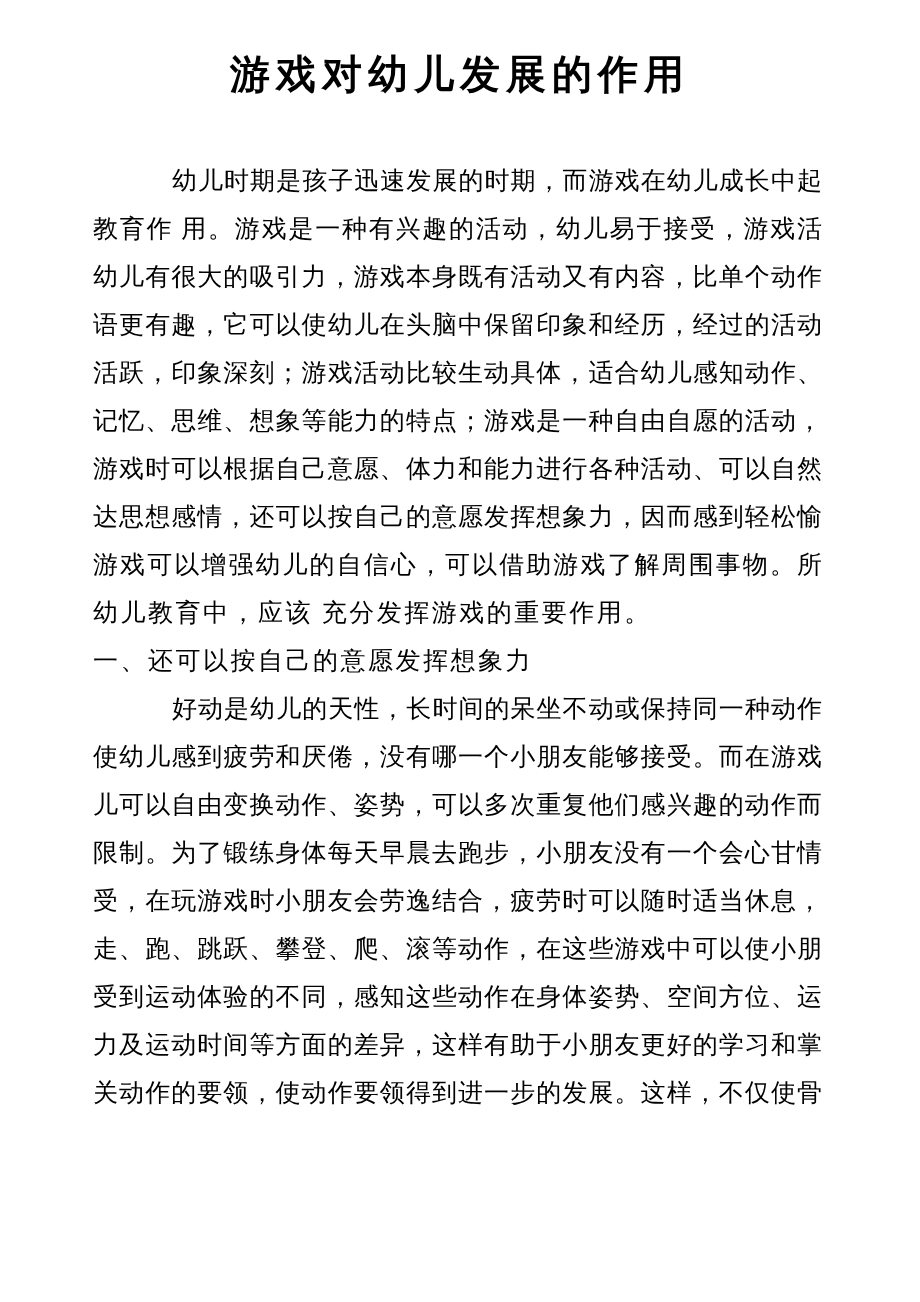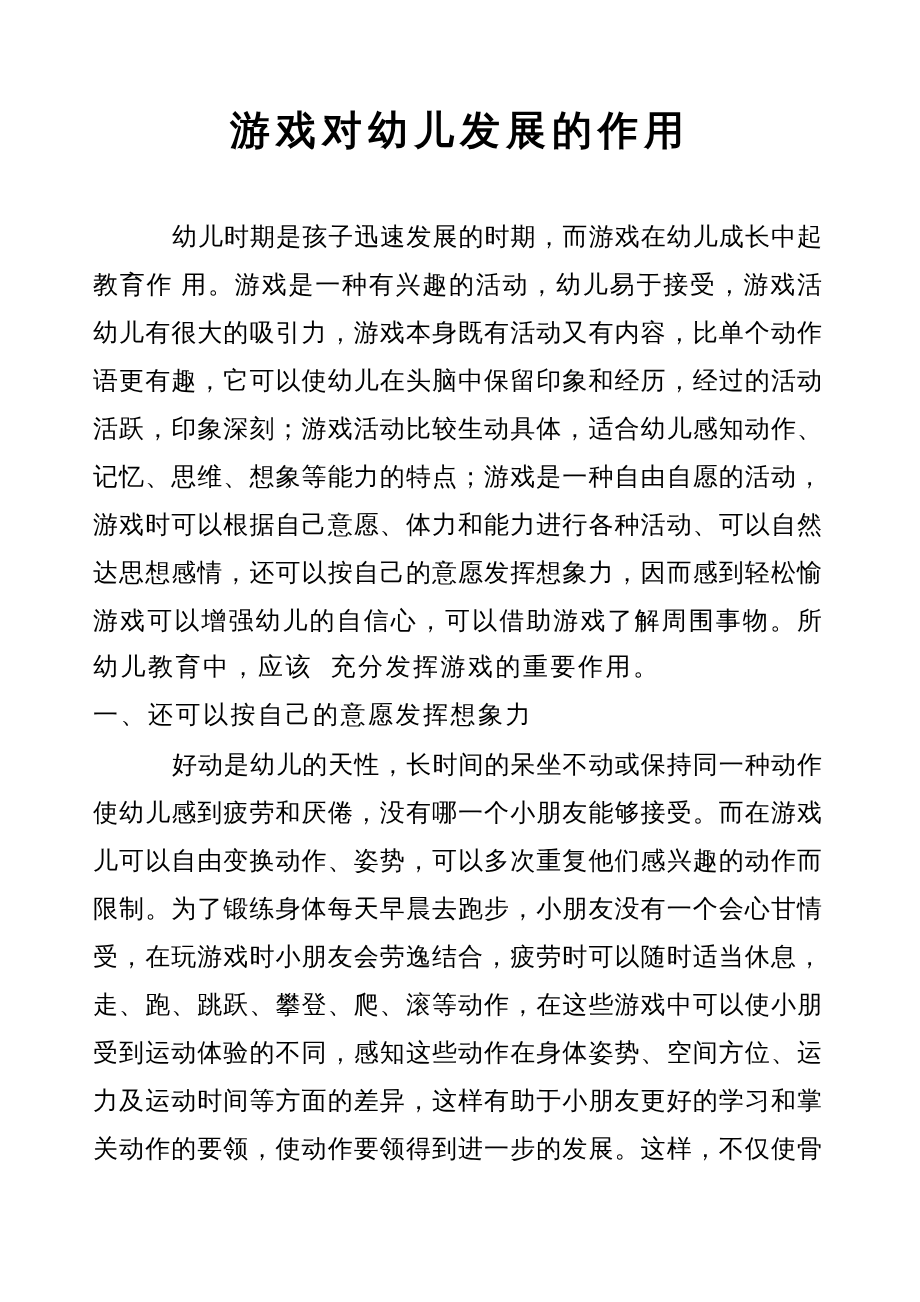--- a/index.html
+++ b/index.html
@@ -11,21 +11,21 @@
     color: #000000;
     overflow: hidden;
   }
   .page {
     position: relative;
     width: 920px;
     height: 1302px;
     background: #ffffff;
   }
   .doc-title {
-    padding-top: 102px;
+    padding-top: 46px;
     text-align: center;
     font-size: 40px;
     font-weight: bold;
     line-height: 58px;
     letter-spacing: 6px;
   }
   .doc-body {
     margin-top: 53px;
     padding-left: 93px;
     padding-right: 97px;
@@ -40,21 +40,20 @@
     text-align-last: justify;
     overflow: hidden;
   }
   .line.indent {
     padding-left: 79px;
   }
   .line.no-stretch {
     text-align: left;
     text-align-last: left;
     letter-spacing: 2.5px;
-    font-family: Liberation Mono, monospace;
   }
 </style>
 </head>
 <body>
 
 <div class="page">
 
   <div class="doc-title">游戏对幼儿发展的作用</div>
 
   <div class="doc-body">

